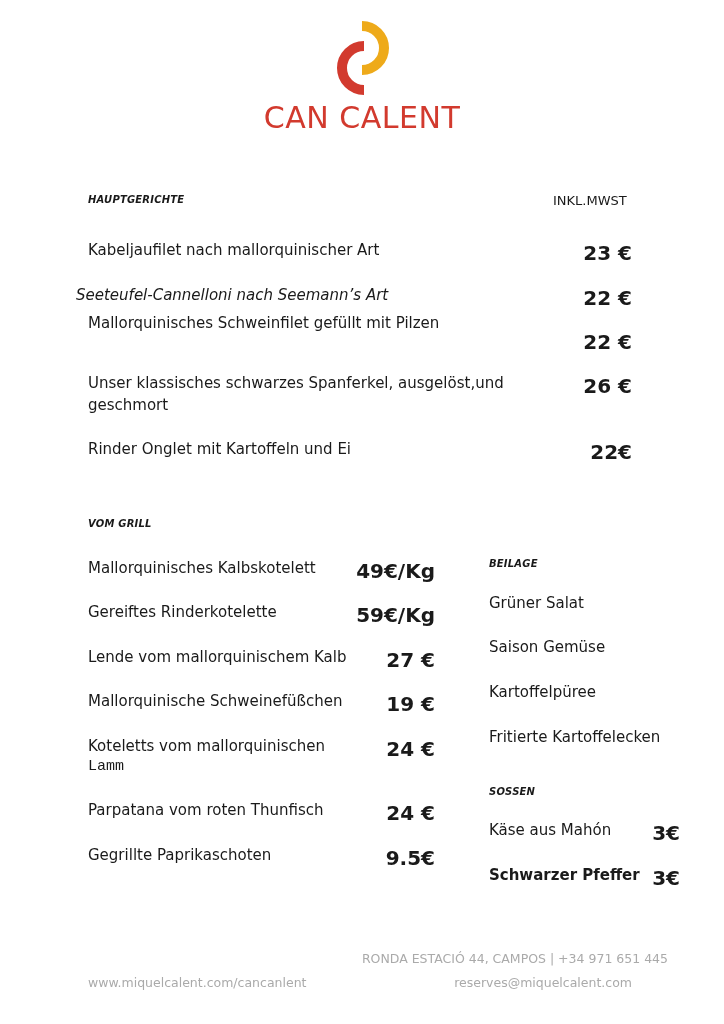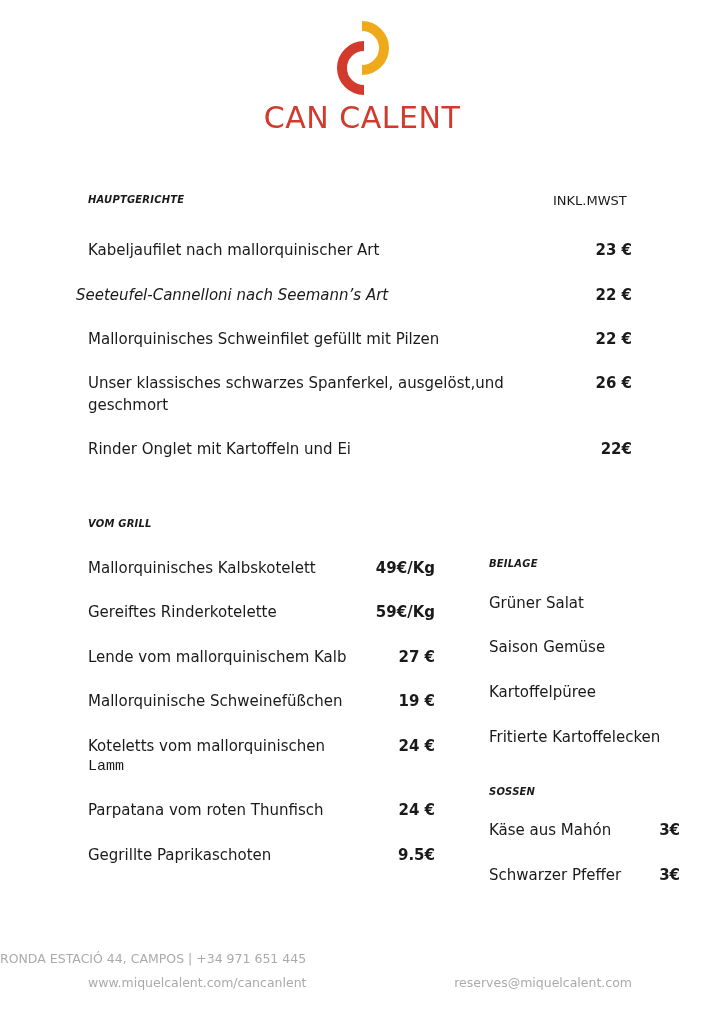--- a/index.html
+++ b/index.html
@@ -10,21 +10,21 @@
   .logo { position: absolute; left: 0; top: 16px; width: 724px; text-align: center; }
   .logo svg { display: block; margin: 0 auto; }
   .brand {
     position: absolute; left: 0; top: 99px; width: 724px; text-align: center;
     font-family: "DejaVu Sans", sans-serif; font-size: 31px; letter-spacing: 0.5px; font-weight: 400;
     transform: scaleX(0.97);
   }
   .abs { position: absolute; white-space: nowrap; }
   .h { font-weight: 700; font-size: 10px; letter-spacing: 0.2px; font-style: italic; }
   .item { font-size: 15px; }
-  .price { font-weight: 700; font-size: 15px; text-align: left; }
+  .price { font-weight: 700; font-size: 20px; text-align: left; }
   .small { font-size: 13px; }
   .footer { color: #aaaaaa; font-size: 12.5px; }
 </style>
 </head>
 <body>
 
 <div class="logo">
   <svg width="80" height="80" viewBox="0 0 80 80">
 
     <path d="M 40 10 A 22 22 0 1 1 40 54" fill="none" stroke="#eeaa1a" stroke-width="10"></path>
@@ -36,21 +36,21 @@
 
 <div class="abs h" style="left:88px; top:194px;">HAUPTGERICHTE</div>
 <div class="abs small" style="left:553px; top:193px;">INKL.MWST</div>
 
 <div class="abs item" style="left:88px; top:241px;">Kabeljaufilet nach mallorquinischer Art</div>
 <div class="abs price" style="right:92px; top:241px;">23 €</div>
 
 <div class="abs item" style="left:76px; top:286px;font-style:italic;">Seeteufel-Cannelloni nach Seemann’s Art</div>
 <div class="abs price" style="right:92px; top:286px;">22 €</div>
 
-<div class="abs item" style="left:88px; top:330px;">Mallorquinisches Schweinfilet gefüllt mit Pilzen</div>
+<div class="abs item" style="left:88px; top:314px;">Mallorquinisches Schweinfilet gefüllt mit Pilzen</div>
 <div class="abs price" style="right:92px; top:330px;">22 €</div>
 
 <div class="abs item" style="left:88px; top:374px;">Unser klassisches schwarzes Spanferkel, ausgelöst,und</div>
 <div class="abs item" style="left:88px; top:396px;">geschmort</div>
 <div class="abs price" style="right:92px; top:374px;">26 €</div>
 
 <div class="abs item" style="left:88px; top:440px;">Rinder Onglet mit Kartoffeln und Ei</div>
 <div class="abs price" style="right:92px; top:440px;">22€</div>
 
 <div class="abs h" style="left:88px; top:518px;">VOM GRILL</div>
@@ -79,18 +79,18 @@
 
 <div class="abs h" style="left:489px; top:558px;">BEILAGE</div>
 <div class="abs item" style="left:489px; top:594px;">Grüner Salat</div>
 <div class="abs item" style="left:489px; top:638px;text-align:center;">Saison Gemüse</div>
 <div class="abs item" style="left:489px; top:683px;text-align:center;">Kartoffelpüree</div>
 <div class="abs item" style="left:489px; top:728px;">Fritierte Kartoffelecken</div>
 
 <div class="abs h" style="left:489px; top:786px;">SOSSEN</div>
 <div class="abs item" style="left:489px; top:821px;">Käse aus Mahón</div>
 <div class="abs price" style="right:44px; top:821px;">3€</div>
-<div class="abs item" style="left:489px; top:866px;">Schwarzer Pfeffer</div>
+<div class="abs item" style="left:489px; top:866px;font-weight:bold;">Schwarzer Pfeffer</div>
 <div class="abs price" style="right:44px; top:866px;">3€</div>
 
-<div class="abs footer" style="left:0; width:668px; text-align:left; top:951px;">RONDA ESTACIÓ 44, CAMPOS | +34 971 651 445</div>
+<div class="abs footer" style="left:0; width:668px; text-align:right; top:951px;">RONDA ESTACIÓ 44, CAMPOS | +34 971 651 445</div>
 <div class="abs footer" style="left:88px; top:975px;">www.miquelcalent.com/cancanlent</div>
 <div class="abs footer" style="right:92px; top:975px;">reserves@miquelcalent.com</div>
 
 </body></html>

